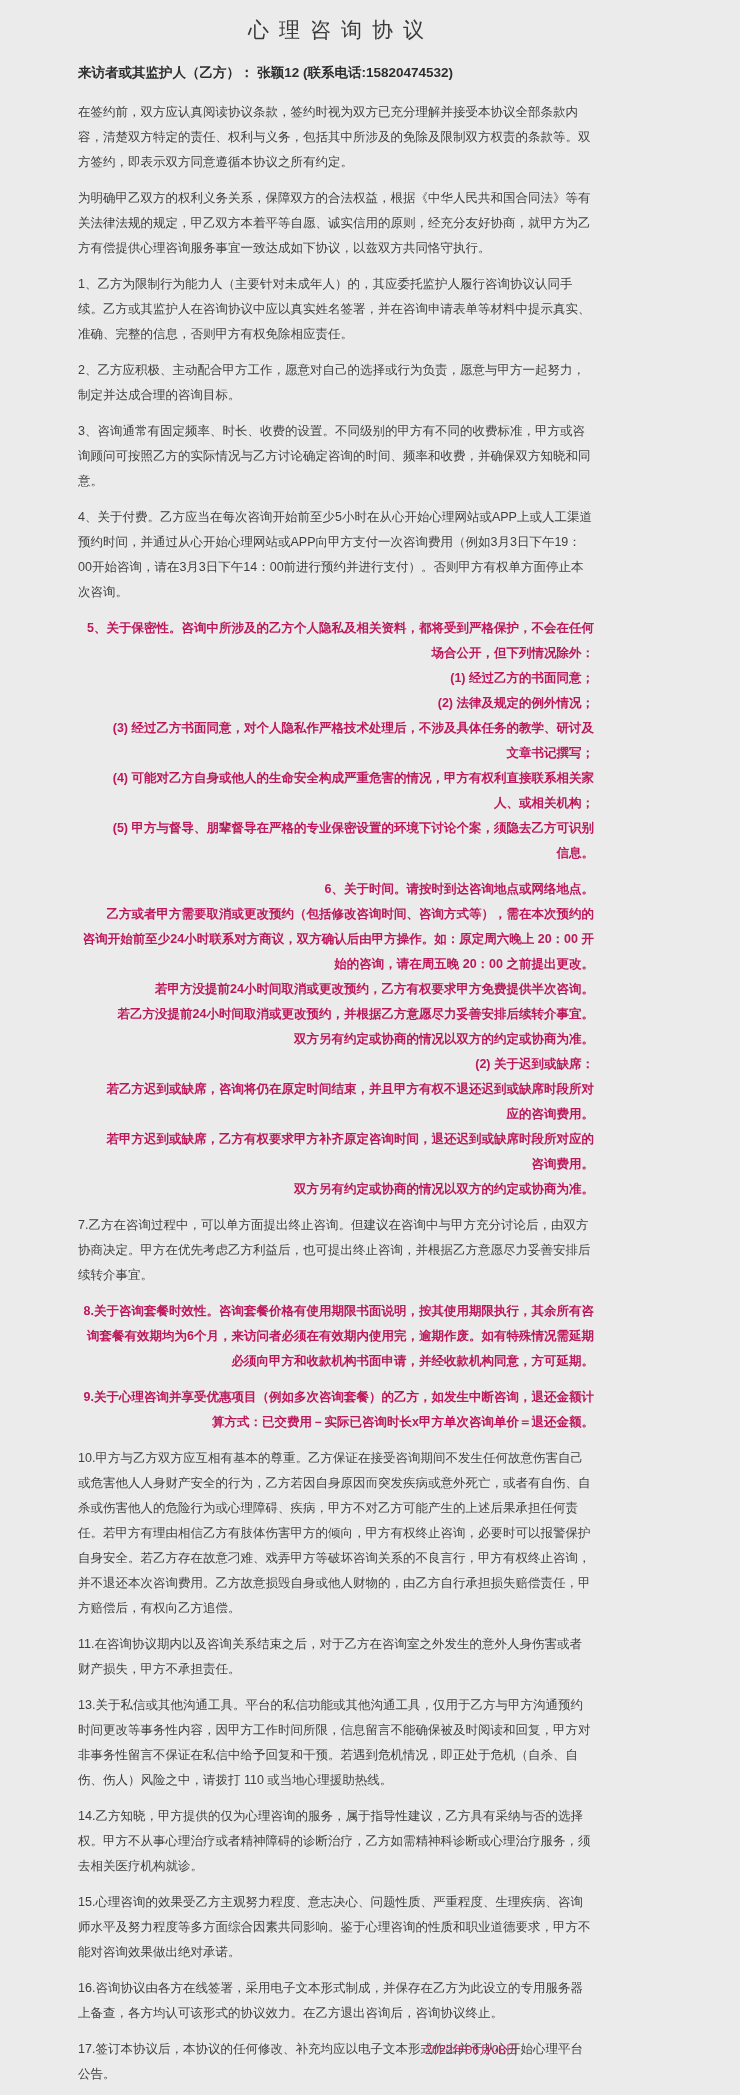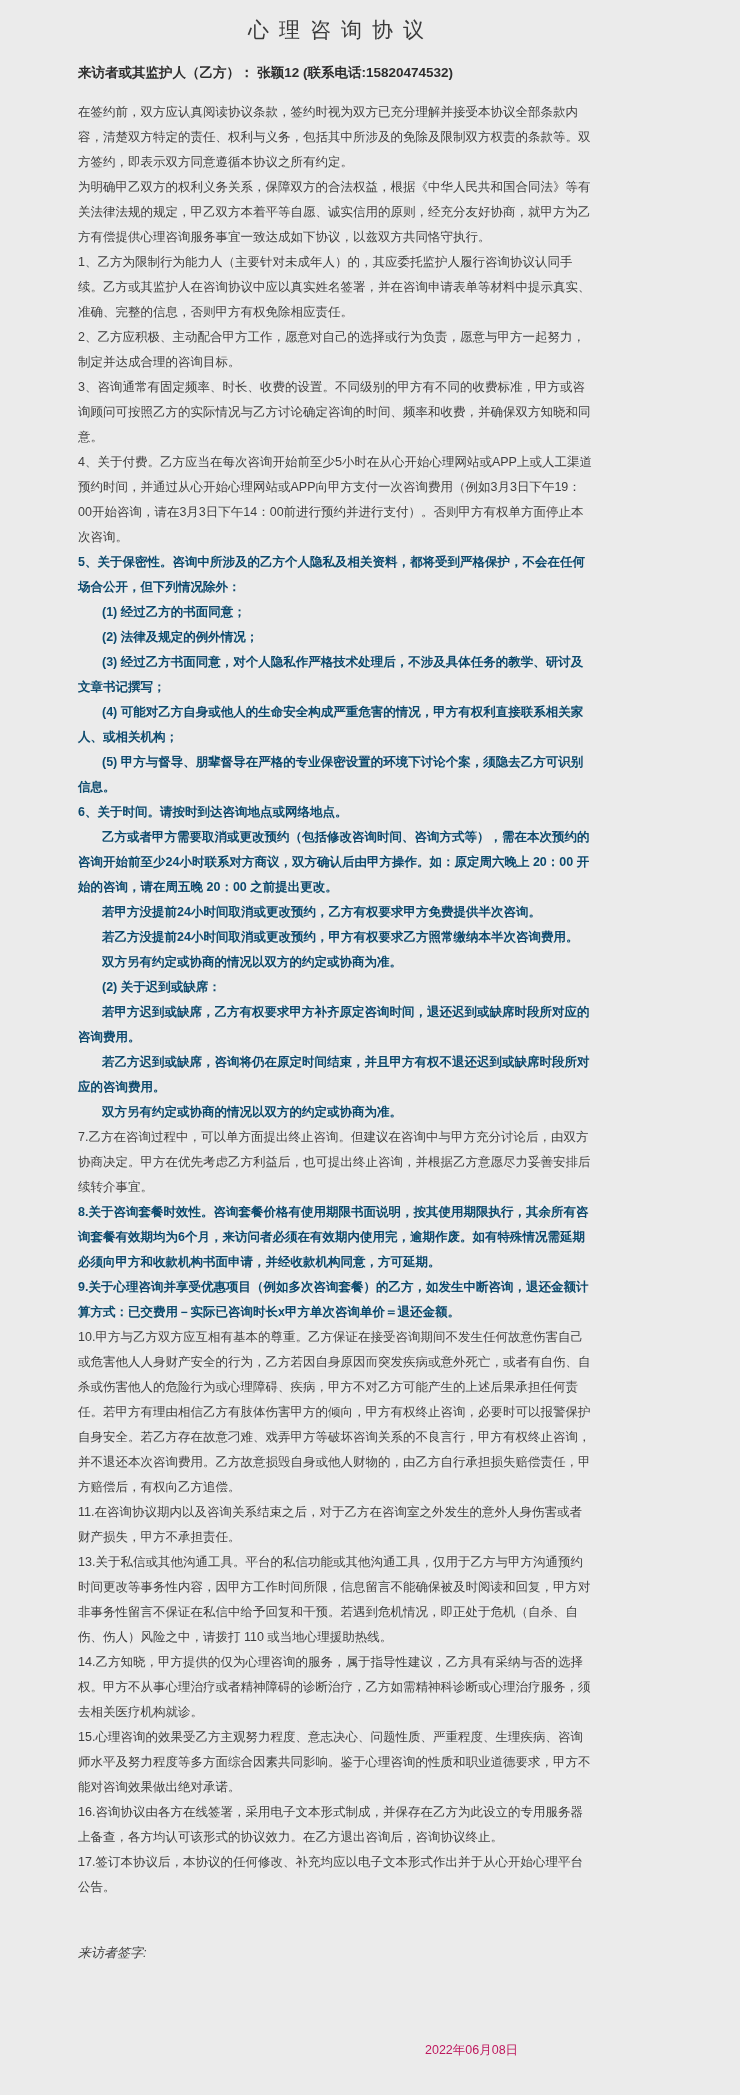--- a/index.html
+++ b/index.html
@@ -31,23 +31,23 @@
     font-weight: 700;
     color: #2e2e2e;
     line-height: 18px;
     margin: 0 0 18px 0;
   }
   .blk {
     font-size: 12.5px;
     line-height: 25px;
     margin: 0;
   }
-  .para { }
+  .para { margin-top: 11px; }
   .sub  { text-indent: 24px; }
-  .bold { font-weight: 700; color: #0c4a6e; }
+  .bold { font-weight: 700; color: #be185d; text-align: right; }
   .sign-label {
     font-size: 13px;
     margin: 40px 0 0 0;
     line-height: 25px;
     font-style: italic;
   }
   .date-line {
     position: absolute;
     left: 425px;
     top: 2042px;
@@ -74,25 +74,25 @@
       <p class="blk para">4、关于付费。乙方应当在每次咨询开始前至少5小时在从心开始心理网站或APP上或人工渠道预约时间，并通过从心开始心理网站或APP向甲方支付一次咨询费用（例如3月3日下午19：00开始咨询，请在3月3日下午14：00前进行预约并进行支付）。否则甲方有权单方面停止本次咨询。</p>
       <p class="blk para bold">5、关于保密性。咨询中所涉及的乙方个人隐私及相关资料，都将受到严格保护，不会在任何场合公开，但下列情况除外：</p>
       <p class="blk sub bold">(1) 经过乙方的书面同意；</p>
       <p class="blk sub bold">(2) 法律及规定的例外情况；</p>
       <p class="blk sub bold">(3) 经过乙方书面同意，对个人隐私作严格技术处理后，不涉及具体任务的教学、研讨及文章书记撰写；</p>
       <p class="blk sub bold">(4) 可能对乙方自身或他人的生命安全构成严重危害的情况，甲方有权利直接联系相关家人、或相关机构；</p>
       <p class="blk sub bold">(5) 甲方与督导、朋辈督导在严格的专业保密设置的环境下讨论个案，须隐去乙方可识别信息。</p>
       <p class="blk para bold">6、关于时间。请按时到达咨询地点或网络地点。</p>
       <p class="blk sub bold">乙方或者甲方需要取消或更改预约（包括修改咨询时间、咨询方式等），需在本次预约的咨询开始前至少24小时联系对方商议，双方确认后由甲方操作。如：原定周六晚上 20：00 开始的咨询，请在周五晚 20：00 之前提出更改。</p>
       <p class="blk sub bold">若甲方没提前24小时间取消或更改预约，乙方有权要求甲方免费提供半次咨询。</p>
-      <p class="blk sub bold">若乙方没提前24小时间取消或更改预约，甲方有权要求乙方照常缴纳本半次咨询费用。</p>
+      <p class="blk sub bold">若乙方没提前24小时间取消或更改预约，并根据乙方意愿尽力妥善安排后续转介事宜。</p>
       <p class="blk sub bold">双方另有约定或协商的情况以双方的约定或协商为准。</p>
       <p class="blk sub bold">(2) 关于迟到或缺席：</p>
+      <p class="blk sub bold">若乙方迟到或缺席，咨询将仍在原定时间结束，并且甲方有权不退还迟到或缺席时段所对应的咨询费用。</p>
       <p class="blk sub bold">若甲方迟到或缺席，乙方有权要求甲方补齐原定咨询时间，退还迟到或缺席时段所对应的咨询费用。</p>
-      <p class="blk sub bold">若乙方迟到或缺席，咨询将仍在原定时间结束，并且甲方有权不退还迟到或缺席时段所对应的咨询费用。</p>
       <p class="blk sub bold">双方另有约定或协商的情况以双方的约定或协商为准。</p>
       <p class="blk para">7.乙方在咨询过程中，可以单方面提出终止咨询。但建议在咨询中与甲方充分讨论后，由双方协商决定。甲方在优先考虑乙方利益后，也可提出终止咨询，并根据乙方意愿尽力妥善安排后续转介事宜。</p>
       <p class="blk para bold">8.关于咨询套餐时效性。咨询套餐价格有使用期限书面说明，按其使用期限执行，其余所有咨询套餐有效期均为6个月，来访问者必须在有效期内使用完，逾期作废。如有特殊情况需延期必须向甲方和收款机构书面申请，并经收款机构同意，方可延期。</p>
       <p class="blk para bold">9.关于心理咨询并享受优惠项目（例如多次咨询套餐）的乙方，如发生中断咨询，退还金额计算方式：已交费用－实际已咨询时长x甲方单次咨询单价＝退还金额。</p>
       <p class="blk para">10.甲方与乙方双方应互相有基本的尊重。乙方保证在接受咨询期间不发生任何故意伤害自己或危害他人人身财产安全的行为，乙方若因自身原因而突发疾病或意外死亡，或者有自伤、自杀或伤害他人的危险行为或心理障碍、疾病，甲方不对乙方可能产生的上述后果承担任何责任。若甲方有理由相信乙方有肢体伤害甲方的倾向，甲方有权终止咨询，必要时可以报警保护自身安全。若乙方存在故意刁难、戏弄甲方等破坏咨询关系的不良言行，甲方有权终止咨询，并不退还本次咨询费用。乙方故意损毁自身或他人财物的，由乙方自行承担损失赔偿责任，甲方赔偿后，有权向乙方追偿。</p>
       <p class="blk para">11.在咨询协议期内以及咨询关系结束之后，对于乙方在咨询室之外发生的意外人身伤害或者财产损失，甲方不承担责任。</p>
       <p class="blk para">13.关于私信或其他沟通工具。平台的私信功能或其他沟通工具，仅用于乙方与甲方沟通预约时间更改等事务性内容，因甲方工作时间所限，信息留言不能确保被及时阅读和回复，甲方对非事务性留言不保证在私信中给予回复和干预。若遇到危机情况，即正处于危机（自杀、自伤、伤人）风险之中，请拨打 110 或当地心理援助热线。</p>
       <p class="blk para">14.乙方知晓，甲方提供的仅为心理咨询的服务，属于指导性建议，乙方具有采纳与否的选择权。甲方不从事心理治疗或者精神障碍的诊断治疗，乙方如需精神科诊断或心理治疗服务，须去相关医疗机构就诊。</p>
       <p class="blk para">15.心理咨询的效果受乙方主观努力程度、意志决心、问题性质、严重程度、生理疾病、咨询师水平及努力程度等多方面综合因素共同影响。鉴于心理咨询的性质和职业道德要求，甲方不能对咨询效果做出绝对承诺。</p>
       <p class="blk para">16.咨询协议由各方在线签署，采用电子文本形式制成，并保存在乙方为此设立的专用服务器上备查，各方均认可该形式的协议效力。在乙方退出咨询后，咨询协议终止。</p>

